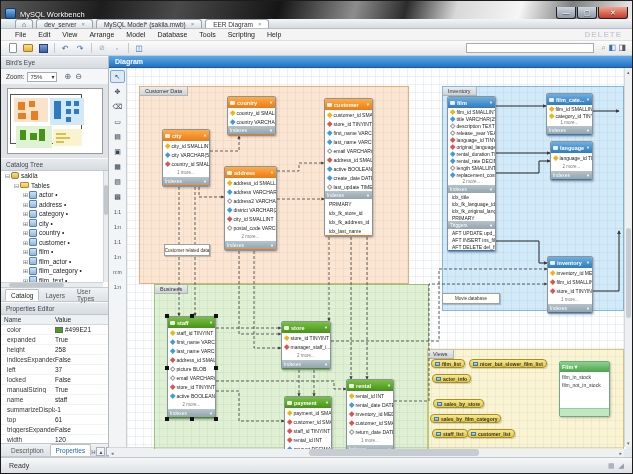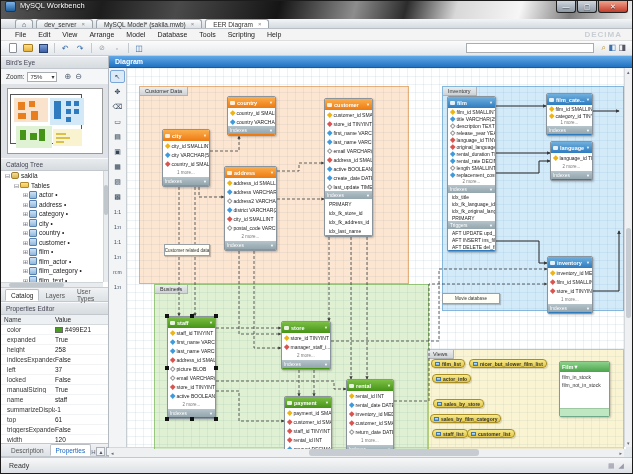--- a/index.html
+++ b/index.html
@@ -1,21 +1,21 @@
 <!DOCTYPE html>
 <html><head>
 <meta charset="utf-8">
 <style>
 *{margin:0;padding:0;box-sizing:border-box}
 html,body{width:633px;height:474px;overflow:hidden;font-family:"Liberation Sans",sans-serif;background:#222}
 #win{position:absolute;inset:0;background:#e4e9ee;border:1px solid #1c1c1c}
 
 #titlebar{position:absolute;left:0;top:0;right:0;height:18px;
  background:linear-gradient(105deg,#5a5a5a 0%,#1d1d1d 16%,#4a4a4a 28%,#151515 44%,#8d8d8d 56%,#2c2c2c 64%,#d8d8d8 72%,#f6f6f6 82%,#7f7f7f 90%,#ededed 100%);
- display:flex;align-items:flex-start;padding:0 4px}
+ display:flex;align-items:flex-end;padding:0 4px}
 .app-icon{width:11px;height:11px;border-radius:2px;background:linear-gradient(#7fb4e8,#1e5f9e);border:1px solid #0d3c68;margin-right:4px}
 #titlebar .title{color:#fff;font-size:7.5px;text-shadow:0 1px 2px #000}
 .winbtns{margin-left:auto;display:flex}
 .winbtn{width:20px;height:12px;border:1px solid #222;border-top:none;border-radius:0 0 3px 3px;background:linear-gradient(#cfd6dd,#8d99a5);display:flex;align-items:center;justify-content:center;font-size:7px;color:#fff;text-shadow:0 1px 1px #333;margin-left:1px}
 .winbtn.close{width:30px;background:linear-gradient(#f0a38c,#c43c2a)}
 
 #tabstrip{position:absolute;left:0;top:18px;right:0;height:10px;background:linear-gradient(#f2f5f8,#d4dade);border-bottom:1px solid #b8bec4;display:flex;align-items:flex-end;padding-left:14px}
 .dtab{height:9px;display:flex;align-items:center;padding:0 7px;border:1px solid #9aa2aa;border-bottom:none;border-radius:3px 3px 0 0;background:linear-gradient(#fbfcfd,#dde2e6);font-size:6.5px;color:#333;margin-right:3px;white-space:nowrap}
 .dtab.active{background:#fff}
 .dtab .x{margin-left:5px;color:#888;font-size:6px}
@@ -145,21 +145,21 @@
         <span>MySQL Model* (sakila.mwb)</span>
         <span class="x">×</span>
       </div>
       <div class="dtab active">
         <span>EER Diagram</span>
         <span class="x">×</span>
       </div>
     </div>
 
   <div id="menubar">
-    <span class="brand">DECIMA</span>
+    <span class="brand">DELETE</span>
   <span class="menu-item">File</span>
       <span class="menu-item">Edit</span>
       <span class="menu-item">View</span>
       <span class="menu-item">Arrange</span>
       <span class="menu-item">Model</span>
       <span class="menu-item">Database</span>
       <span class="menu-item">Tools</span>
       <span class="menu-item">Scripting</span>
       <span class="menu-item">Help</span>
     </div>

